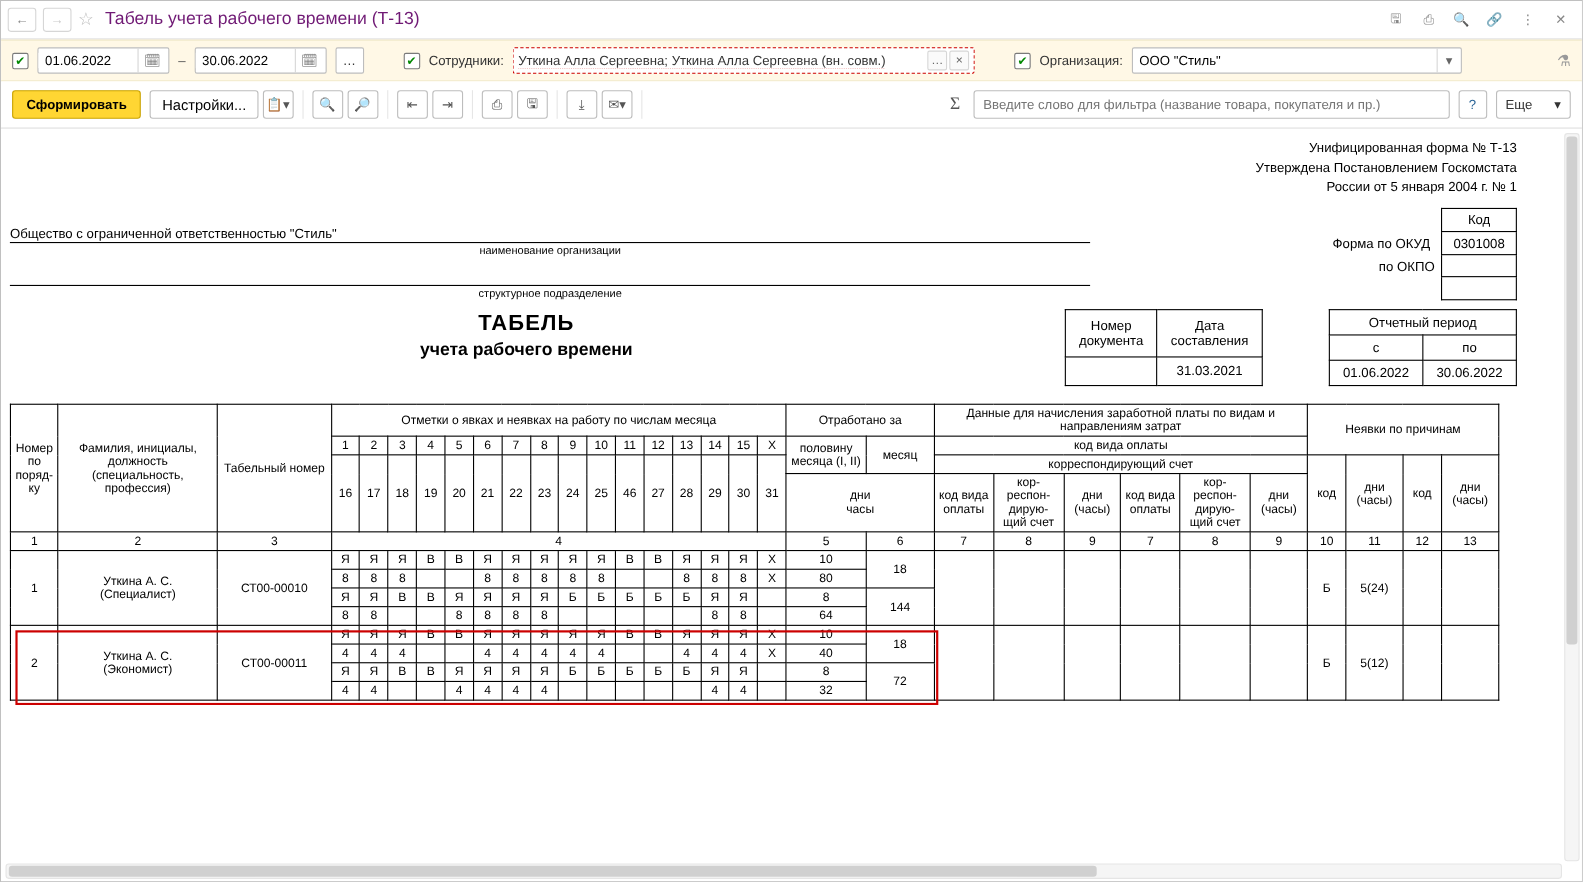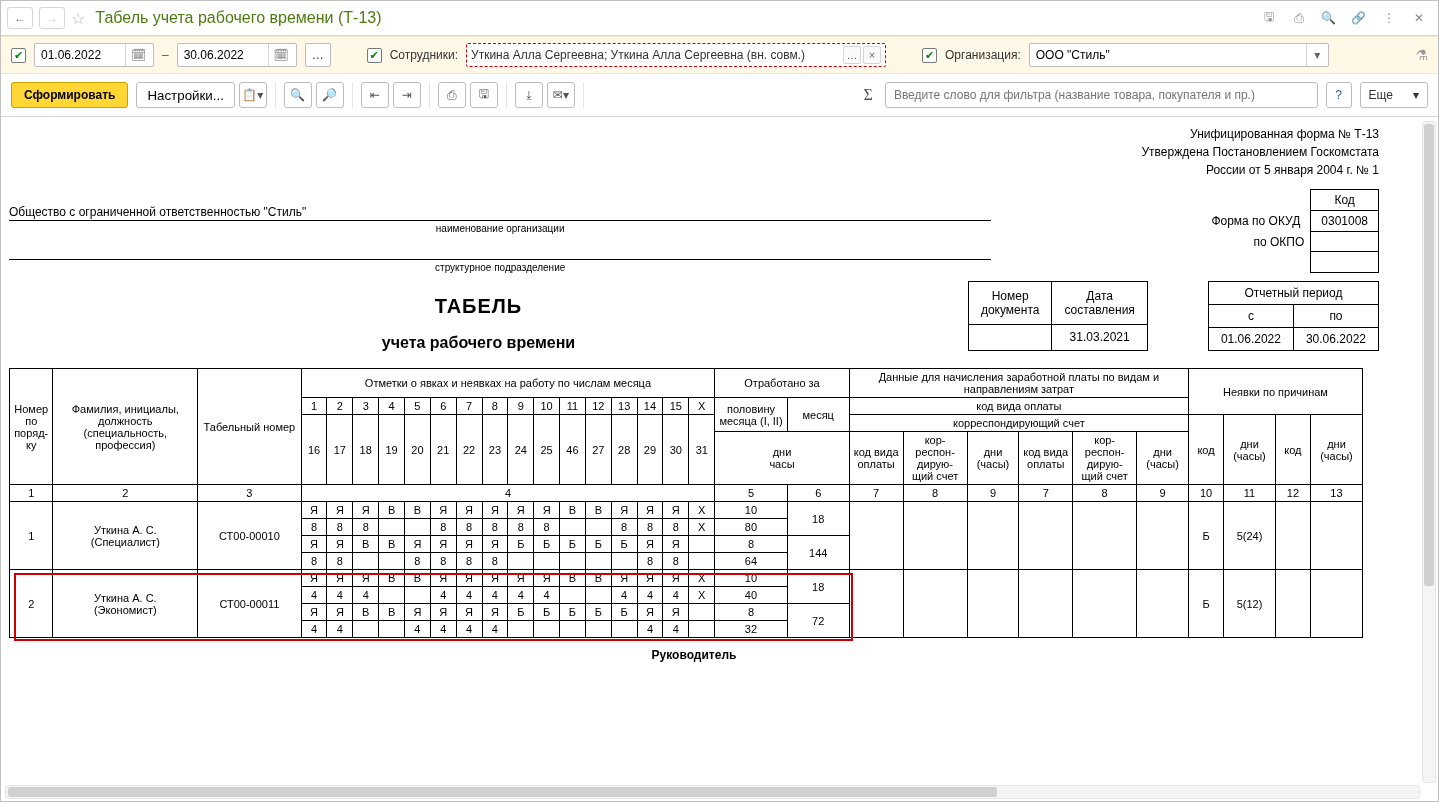--- a/index.html
+++ b/index.html
@@ -46,21 +46,21 @@
     background: #fff;
     display: inline-flex;
     align-items: center;
     justify-content: center;
     cursor: pointer;
     color: #888;
     font-size: 12px;
   }
   .nav-btn.disabled { color: #ccc; cursor: default; }
   .star { color: #bbb; font-size: 16px; cursor: pointer; }
-  .title-text { font-size: 16px; font-weight: 500; color: #4d7c0f; margin-left: 4px;}
+  .title-text { font-size: 16px; font-weight: 500; color: #701a75; margin-left: 4px;}
   .title-right { margin-left: auto; display: flex; gap: 8px; align-items: center;}
   .title-right .icon-btn.flat { border: none; background: transparent; color: #888; width:22px;}
 
   
   .filter-bar {
     display: flex;
     align-items: center;
     padding: 6px 10px;
     gap: 8px;
     background: #fff8e6;
@@ -157,21 +157,21 @@
   .doc .head-right { text-align:right; line-height:1.5; }
   .okud-box {
     float:right;
     border-collapse:collapse;
     margin-top:4px;
   }
   .okud-box td{ border:1.5px solid #000; padding:3px 10px; text-align:center;}
   .underline { border-bottom:1px solid #000; height:16px;}
   .subcap { text-align:center; font-size:10px; margin-top:2px;}
   .doc-title { text-align:center; }
-  .doc-title h2{ margin:16px; font-size:20px; font-family:Verdana,Arial,sans-serif; letter-spacing:1px;}
+  .doc-title h2{ margin:4px; font-size:20px; font-family:Verdana,Arial,sans-serif; letter-spacing:1px;}
   .doc-title .sub{ font-size:16px; font-weight:bold; font-family:Verdana,Arial,sans-serif;}
   .meta-tables{ display:flex; gap:60px; justify-content:flex-end; margin-top:2px;}
   .meta-tables table{ border-collapse:collapse;}
   .meta-tables td,.meta-tables th{ border:1.5px solid #000; padding:4px 12px; text-align:center; font-weight:normal; font-size:12px;}
 
   
   table.ts { border-collapse:collapse; width:1354px; margin-top:16px; table-layout:fixed;}
   table.ts th, table.ts td { border:1px solid #000; padding:2px 3px; font-size:11px; text-align:center; vertical-align:middle;}
   table.ts th { font-weight:normal;}
   .footer-line{ text-align:center; font-weight:bold; margin-top:10px;}
@@ -645,21 +645,20 @@
                 <td></td>
                 <td></td>
                 <td>4</td>
                 <td>4</td>
                 <td></td>
                 <td>32</td>
               </tr>
             </tbody>
           </table>
 
-        <div class="footer-line">Руководитель</div>
       </div>
     <div style="position: absolute; border: 2px solid rgb(204, 0, 0); pointer-events: none; left: 8.5px; top: 451.5px; width: 839.734px; height: 68px;"></div>
       </div>
     <div class="vscroll">
         <div class="thumb"></div>
       </div>
     <div class="hscroll">
         <div class="thumb"></div>
       </div>
   </div>

